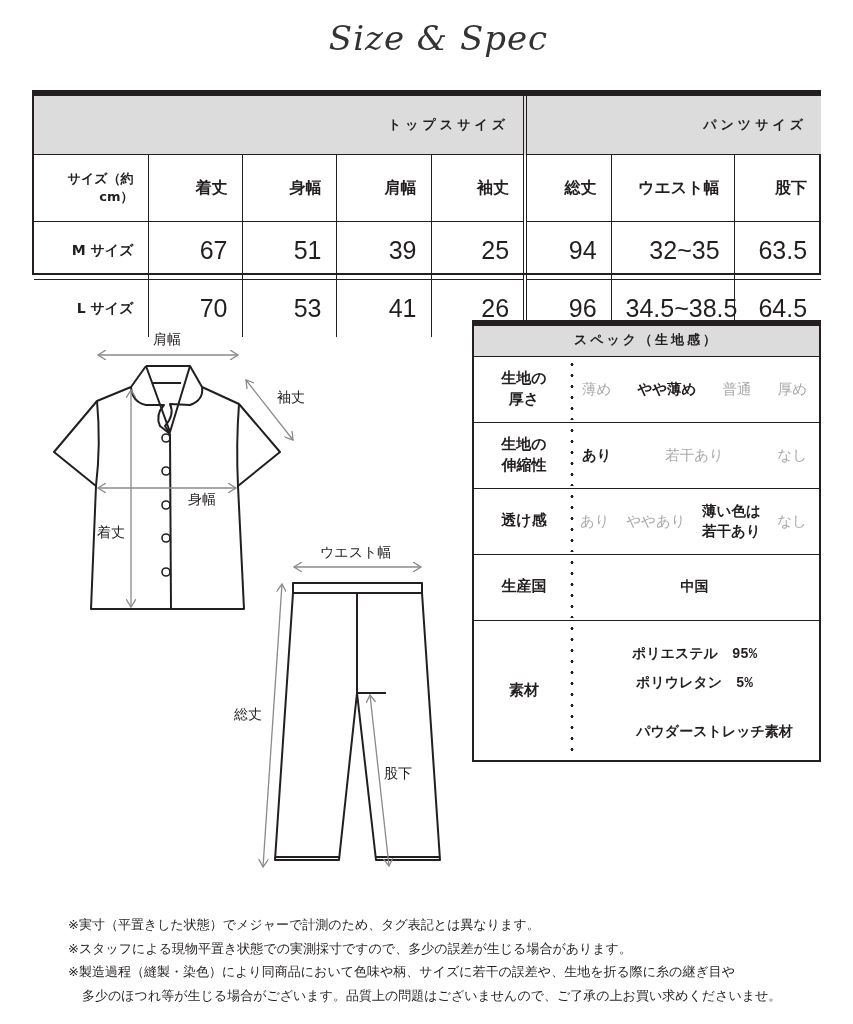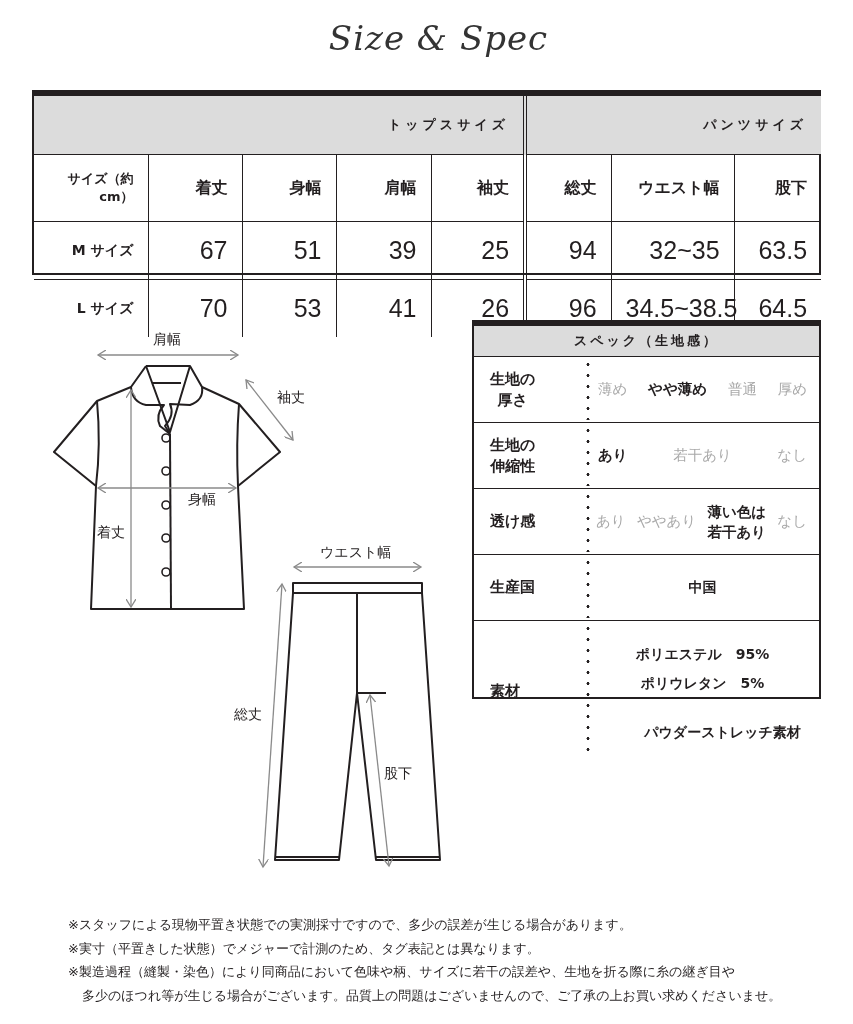--- a/index.html
+++ b/index.html
@@ -20,28 +20,28 @@
   .size-table tr.head td.lab { font-size:13px; }
   .size-table tr.val td { font-size:25px; font-family:"Liberation Sans",sans-serif; }
   .size-table tr.val td.lab { font-size:14px; font-weight:bold; font-family:"DejaVu Sans",sans-serif; }
   .size-table td.dbl { border-left:4px double #231f20; }
   .size-table tr td:first-child { border-left:none; }
   .size-table tr td:last-child { border-right:none; }
   .size-table tr.group td { border-top:none; }
   .size-table tr:last-child td { border-bottom:none; }
 
   
-  .spec { position:absolute; left:472px; top:320px; width:349px; height:379px;
-          border:2px solid #231f20; border-top:6px solid #231f20; box-sizing:border-box; }
+  .spec { position:absolute; left:472px; top:320px; width:349px; height:442px;
+          border:2px solid #231f20; border-top:6px solid #231f20; box-sizing:border-box;font-family:Liberation Mono, monospace; }
   .spec .hdr { height:30px; background:#dcdcdc; border-bottom:1.5px solid #231f20;
                text-align:center; line-height:30px; font-size:13px; font-weight:bold; letter-spacing:3px; }
   .spec .row { position:relative; border-bottom:1.5px solid #231f20; box-sizing:border-box; display:flex; }
   .spec .row:last-child { border-bottom:none; }
-  .spec .lab { width:100px; display:flex; align-items:center; text-align:center;
-               font-size:15px; font-weight:bold; line-height:21px; position:relative;margin-left:16px; }
+  .spec .lab { width:100px; display:flex; align-items:center; justify-content:center; text-align:center;
+               font-size:15px; font-weight:bold; line-height:21px; position:relative; }
   .spec .lab::after { content:""; position:absolute; right:0; top:2px; bottom:2px; width:4px;
                background-image:radial-gradient(circle, #231f20 1.4px, transparent 1.6px);
                background-size:4px 11px; background-repeat:repeat-y; }
   .spec .cells { flex:1; display:flex; align-items:center; justify-content:space-between; padding:0 12px 0 8px;
                  font-size:14.5px; }
   .spec .cells.center { justify-content:center; flex-direction:column; }
   .spec .opt { color:#a9a9a9; }
   .spec .opt.on { color:#231f20; font-weight:bold; }
   .spec .opt.two { text-align:center; line-height:20px; }
   .spec .mat { font-weight:bold; font-size:14px; line-height:29px; text-align:center; }
@@ -217,17 +217,17 @@
     <div class="lab">素材</div>
     <div class="cells center" style="padding-top:4px;">
       <span class="mat">ポリエステル　95%</span>
       <span class="mat">ポリウレタン　5%</span>
       <span class="mat" style="margin-top:20px;margin-left:40px;">パウダーストレッチ素材</span>
     </div>
   </div>
 </div>
 
 <div class="notes">
+  <div>※実寸（平置きした状態）でメジャーで計測のため、タグ表記とは異なります。</div>
   <div>※スタッフによる現物平置き状態での実測採寸ですので、多少の誤差が生じる場合があります。</div>
-  <div>※実寸（平置きした状態）でメジャーで計測のため、タグ表記とは異なります。</div>
   <div>※製造過程（縫製・染色）により同商品において色味や柄、サイズに若干の誤差や、生地を折る際に糸の継ぎ目や</div>
   <div class="indent">多少のほつれ等が生じる場合がございます。品質上の問題はございませんので、ご了承の上お買い求めくださいませ。</div>
 </div>
 
 </body></html>

